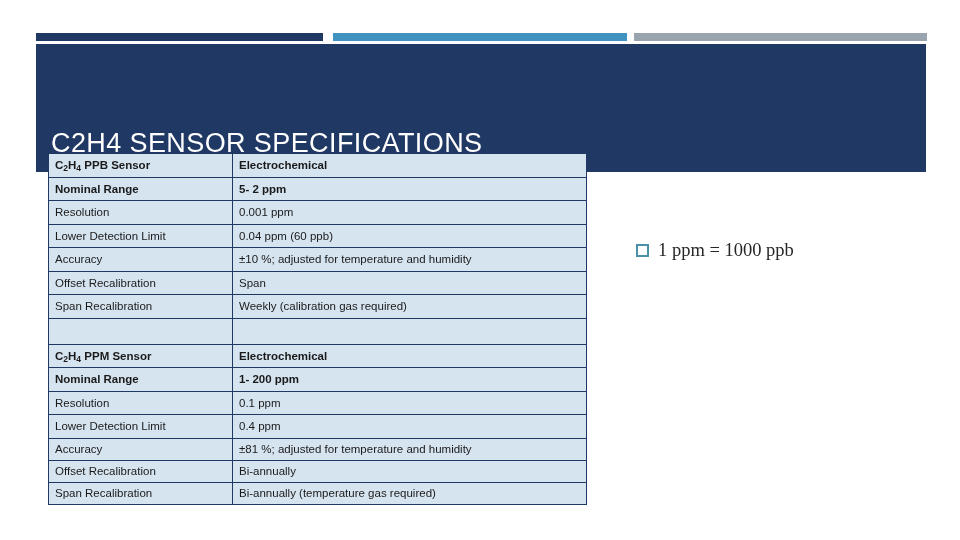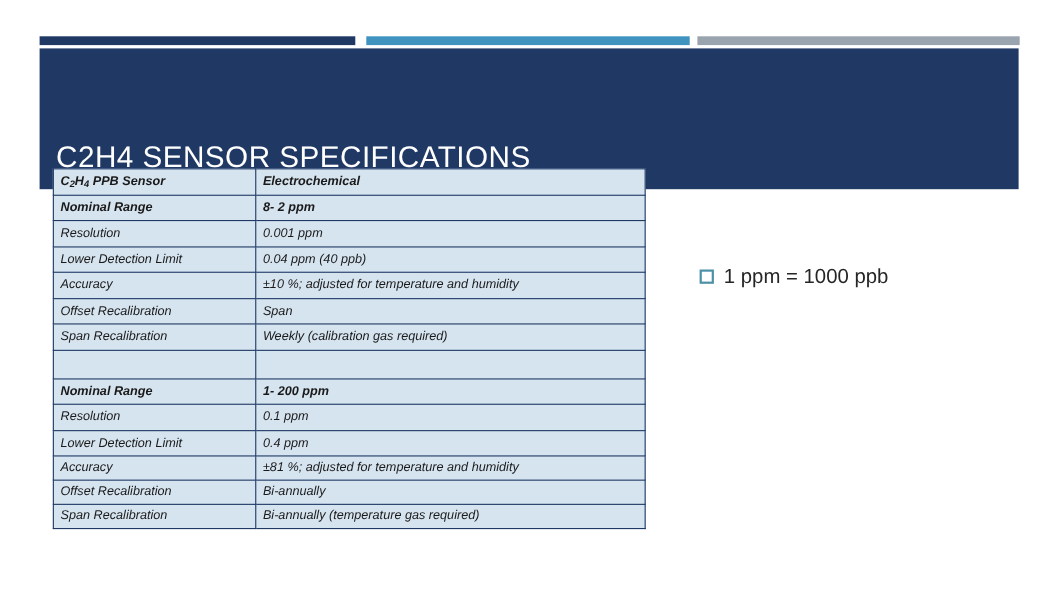--- a/index.html
+++ b/index.html
@@ -69,21 +69,20 @@
     border: 1.5px solid #1f3864;
     background: #d6e4f0;
     color: #1a1a1a;
     font-size: 11.5px;
     font-family: "Liberation Sans", sans-serif;
     padding: 0 6px;
     vertical-align: middle;
     line-height: 1.05;
     overflow: hidden;
     white-space: nowrap;
-    font-style: italic;
   }
   #spec-table col.c-label { width: 184px; }
   #spec-table col.c-value { width: 354px; }
 
   tr.row-tall td   { height: 22.5px; }
   tr.row-short td  { height: 21px; }
   tr.row-blank td  { height: 25px; }
 
   td.bold { font-weight: bold; }
   td sub  { font-size: 8.5px; vertical-align: baseline; position: relative; top: 2px; }
@@ -101,21 +100,21 @@
     width: 13px;
     height: 13px;
     border: 2.5px solid #4c8fa8;
     box-sizing: border-box;
     flex: none;
   }
   #note-text {
     font-size: 18.5px;
     color: #262626;
     white-space: nowrap;
-    font-family: Liberation Sans, sans-serif;
+    font-family: Liberation Serif, serif;
   }
 </style>
 </head>
 <body>
 
 <div id="top-bars">
   <div class="tbar" id="bar-navy"></div>
   <div class="tbar" id="bar-blue"></div>
   <div class="tbar" id="bar-gray"></div>
 </div>
@@ -129,45 +128,49 @@
     <col class="c-label">
     <col class="c-value">
   </colgroup>
   <tbody id="spec-table-body">
       <tr class="row-tall">
         <td class="bold">C<sub>2</sub>H<sub>4</sub> PPB Sensor</td>
         <td class="bold">Electrochemical</td>
       </tr>
       <tr class="row-tall">
         <td class="bold">Nominal Range</td>
-        <td class="bold">8- 2 ppm</td>
+        <td class="bold">5- 2 ppm</td>
       </tr>
       <tr class="row-tall">
         <td>Resolution</td>
         <td>0.001 ppm</td>
       </tr>
       <tr class="row-tall">
         <td>Lower Detection Limit</td>
-        <td>0.04 ppm (40 ppb)</td>
+        <td>0.04 ppm (60 ppb)</td>
       </tr>
       <tr class="row-tall">
         <td>Accuracy</td>
         <td>±10 %; adjusted for temperature and humidity</td>
       </tr>
       <tr class="row-tall">
         <td>Offset Recalibration</td>
         <td>Span</td>
       </tr>
       <tr class="row-tall">
         <td>Span Recalibration</td>
         <td>Weekly (calibration gas required)</td>
       </tr>
       <tr class="row-blank">
         <td></td>
         <td></td>
+      </tr>
+      <tr class="row-tall">
+        <td class="bold">C<sub>2</sub>H<sub>4</sub> PPM Sensor</td>
+        <td class="bold">Electrochemical</td>
       </tr>
       <tr class="row-tall">
         <td class="bold">Nominal Range</td>
         <td class="bold">1- 200 ppm</td>
       </tr>
       <tr class="row-tall">
         <td>Resolution</td>
         <td>0.1 ppm</td>
       </tr>
       <tr class="row-tall">

